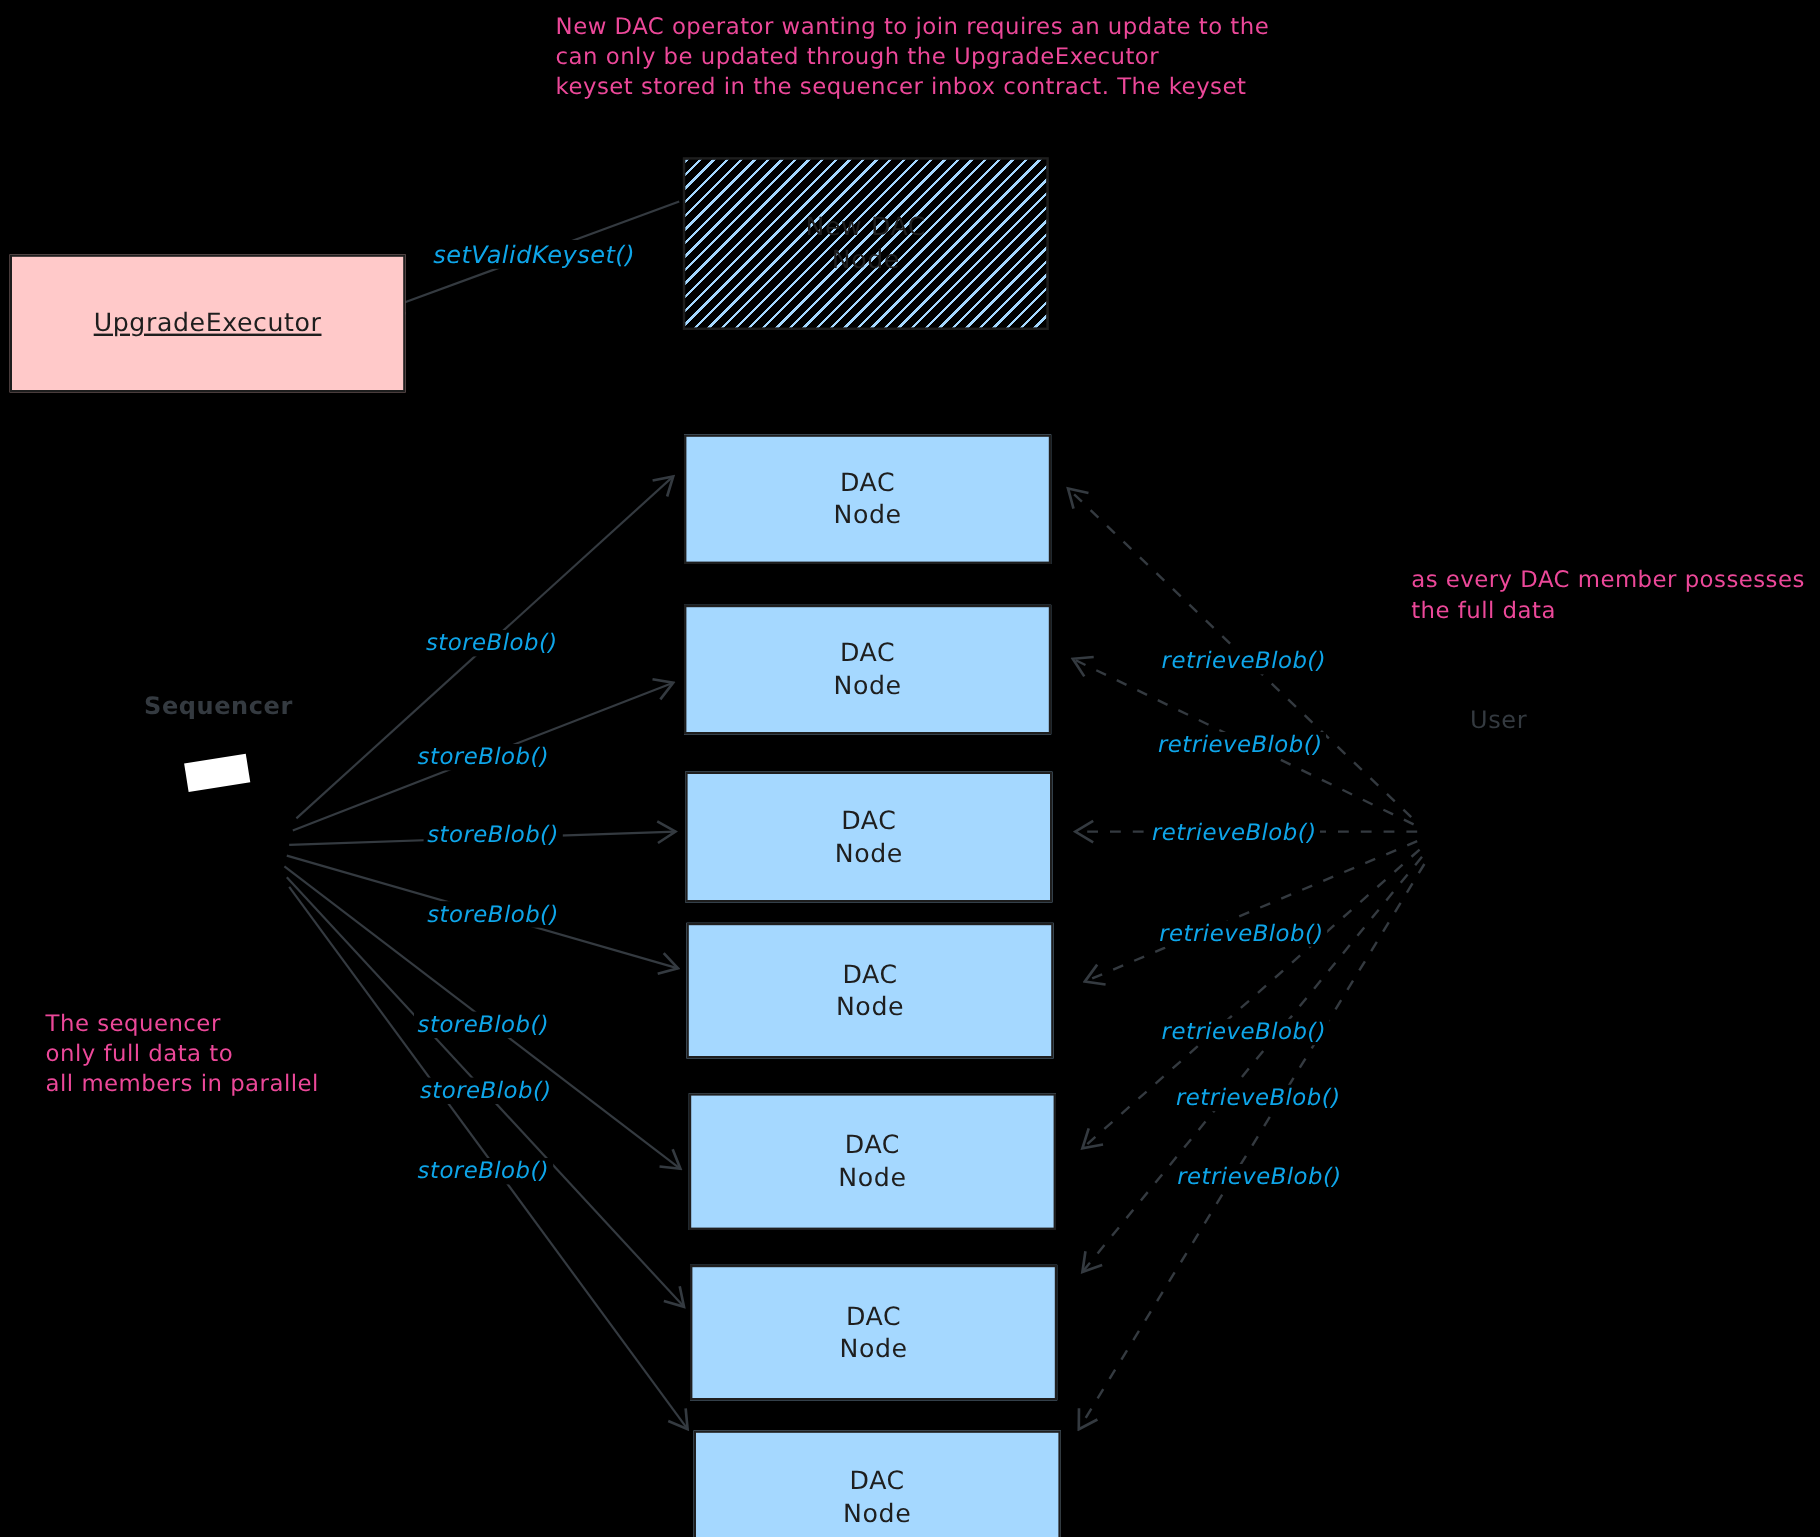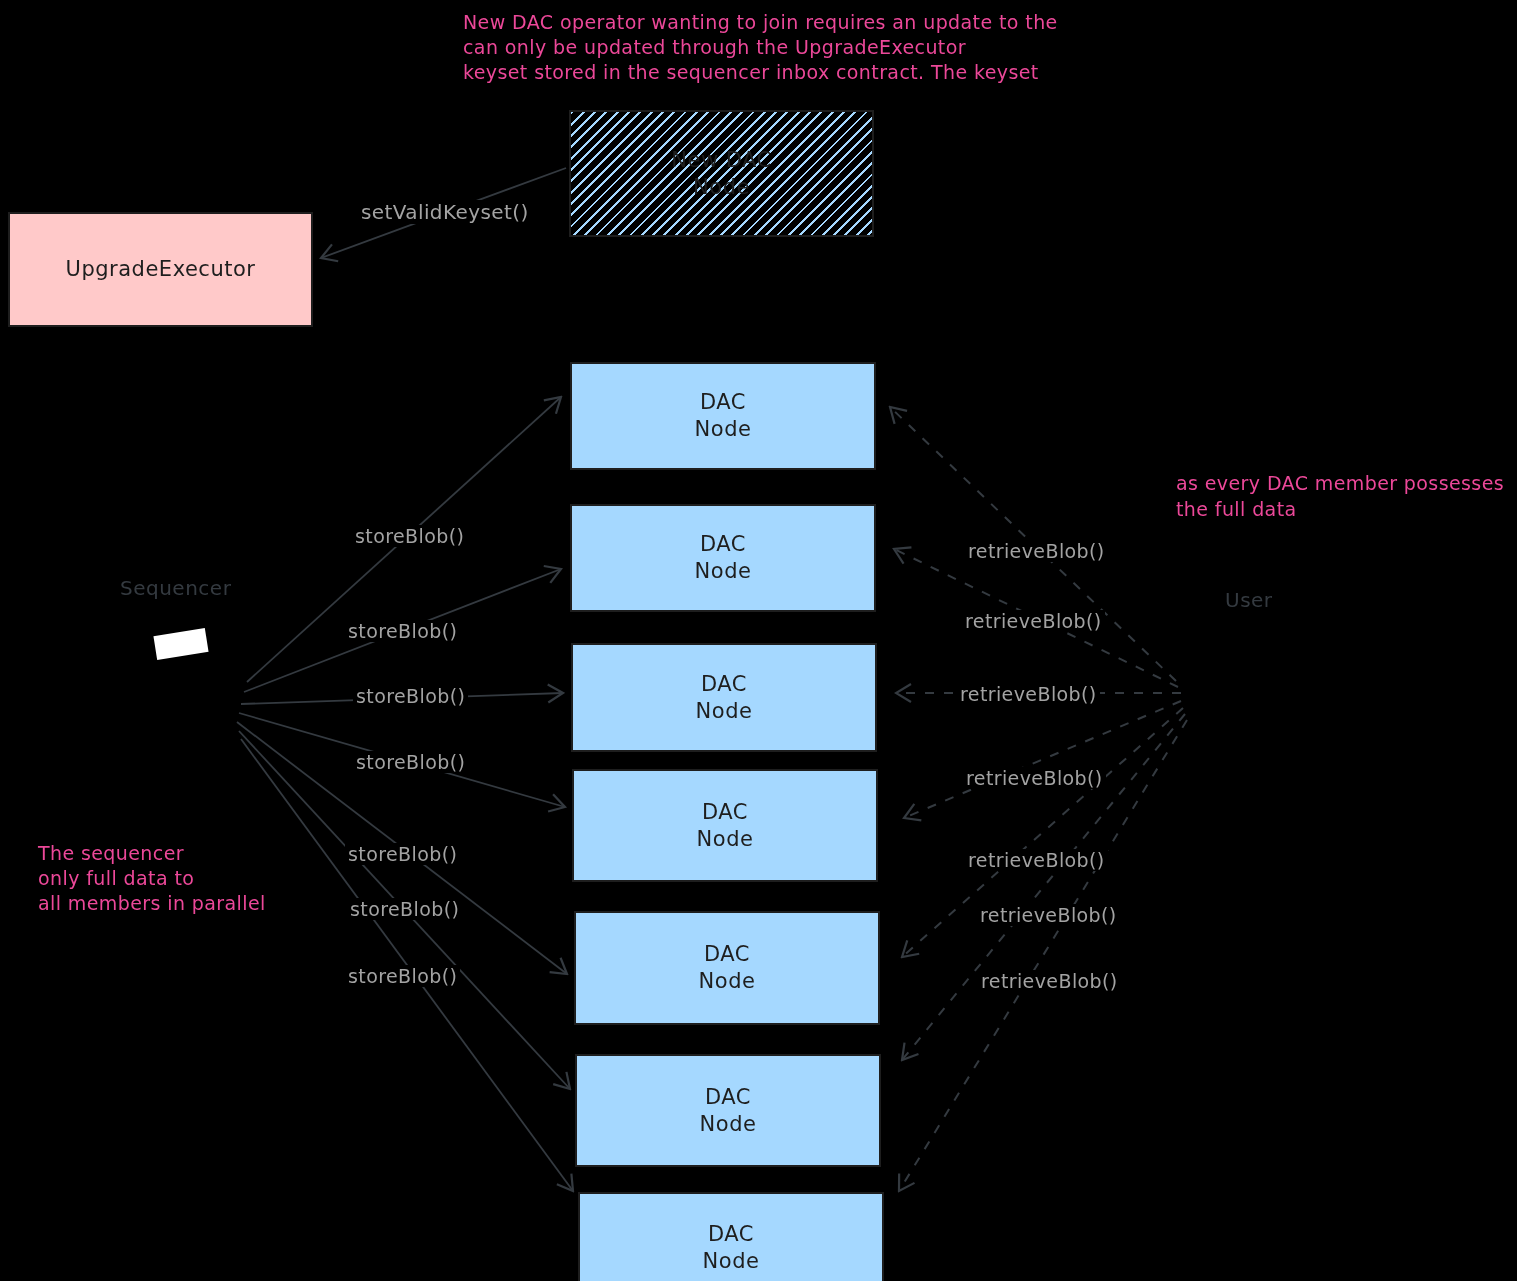--- a/index.html
+++ b/index.html
@@ -16,22 +16,22 @@
     color:#1e1e1e;text-align:center;
   }
   .box.pink{background:#ffc9c9;}
   .box.blue{background:#a5d8ff;margin-top:32px;}
   .box.hatch{
     background:repeating-linear-gradient(135deg,#a5d8ff 0px,#a5d8ff 2px,transparent 2px,transparent 8px);
   }
   .box .bl{font-size:21px;line-height:27px;letter-spacing:.5px;}
   .note{position:absolute;color:#ec4899;font-size:19px;line-height:25px;letter-spacing:.4px;white-space:nowrap;}
   .edge-lbl{
-    position:absolute;color:#a3a3a3;font-size:19px;letter-spacing:.4px;white-space:nowrap;
-    background:#000;padding:0 3px;
+    position:absolute;color:#0ea5e9;font-size:19px;letter-spacing:.4px;white-space:nowrap;
+    background:#000;padding:0 3px;font-style:italic;
   }
   .actor-lbl{position:absolute;color:#343a40;font-size:20px;letter-spacing:.5px;white-space:nowrap;}
   .seq-screen{position:absolute;left:155px;top:632px;width:52px;height:24px;background:#ffffff;transform:rotate(-9deg);}
 </style>
 </head>
 <body>
 
 <div class="canvas">
 
   <svg class="arrows" viewBox="0 0 1517 1281">
@@ -59,26 +59,26 @@
     <line class="dashed" x1="1185" y1="714" x2="902" y2="1060" marker-end="url(#ah)"></line>
     <line class="dashed" x1="1187" y1="720" x2="899" y2="1191" marker-end="url(#ah)"></line>
   </svg>
 
   <div class="note" style="left:463px;top:10px;">
     <div>New DAC operator wanting to join requires an update to the</div>
     <div>can only be updated through the UpgradeExecutor</div>
     <div>keyset stored in the sequencer inbox contract. The keyset</div>
   </div>
 
-  <div class="box hatch" style="left:569px;top:110px;width:305px;height:127px;">
+  <div class="box hatch" style="left:569px;top:131px;width:305px;height:144px;">
     <div class="bl">New DAC</div>
     <div class="bl">Node</div>
   </div>
 
-  <div class="box pink" style="left:8px;top:212px;width:305px;height:115px;">
+  <div class="box pink" style="left:8px;top:212px;width:330px;height:115px;text-decoration:underline;">
     <div class="bl">UpgradeExecutor</div>
   </div>
 
   <span class="edge-lbl" style="left:358px;top:200px;font-size:20px;">setValidKeyset()</span>
 
   <div class="box blue" style="left:570px;top:330px;width:306px;height:108px;">
     <div class="bl">DAC</div>
     <div class="bl">Node</div>
   </div>
   <div class="box blue" style="left:570px;top:472px;width:306px;height:108px;">
@@ -99,21 +99,21 @@
   </div>
   <div class="box blue" style="left:575px;top:1022px;width:306px;height:113px;">
     <div class="bl">DAC</div>
     <div class="bl">Node</div>
   </div>
   <div class="box blue" style="left:578px;top:1160px;width:306px;height:112px;">
     <div class="bl">DAC</div>
     <div class="bl">Node</div>
   </div>
 
-  <span class="actor-lbl" style="left:120px;top:576px;">Sequencer</span>
+  <span class="actor-lbl" style="left:120px;top:576px;font-weight:bold;">Sequencer</span>
   <div class="seq-screen"></div>
 
   <span class="actor-lbl" style="left:1225px;top:588px;">User</span>
 
   <div class="note" style="left:38px;top:841px;">
     <div>The sequencer</div>
     <div>only full data to</div>
     <div>all members in parallel</div>
   </div>
 

